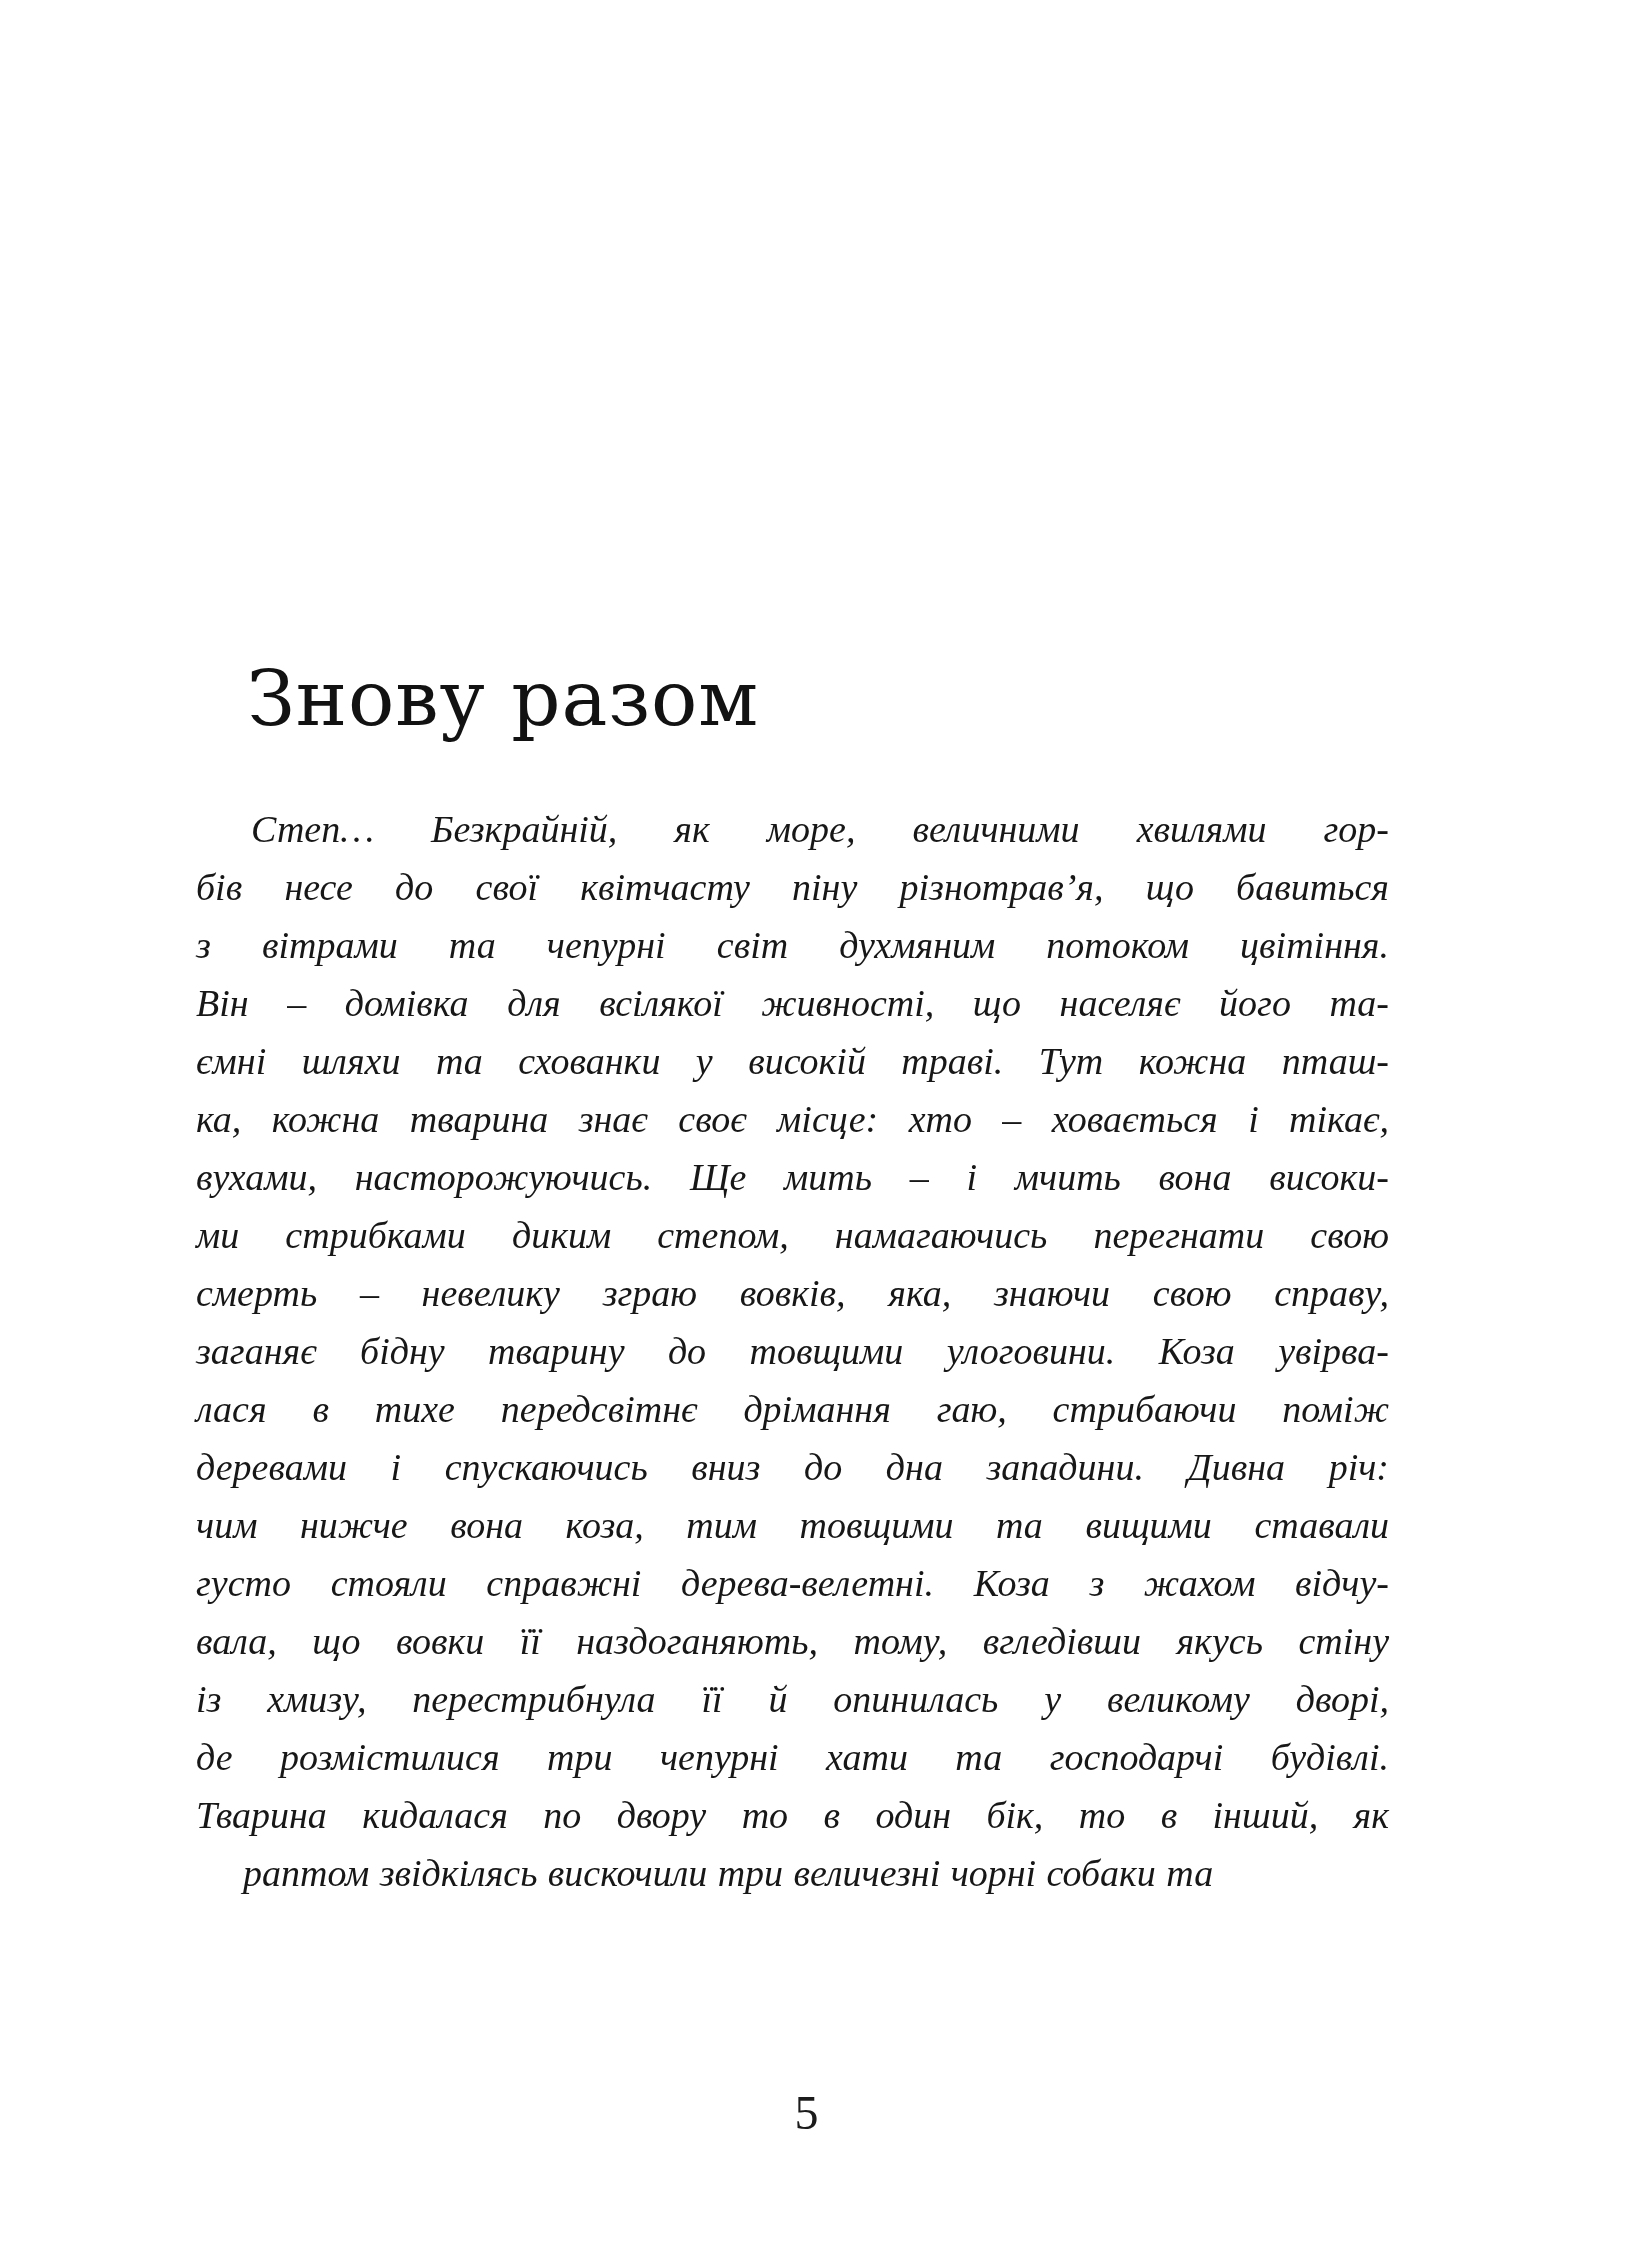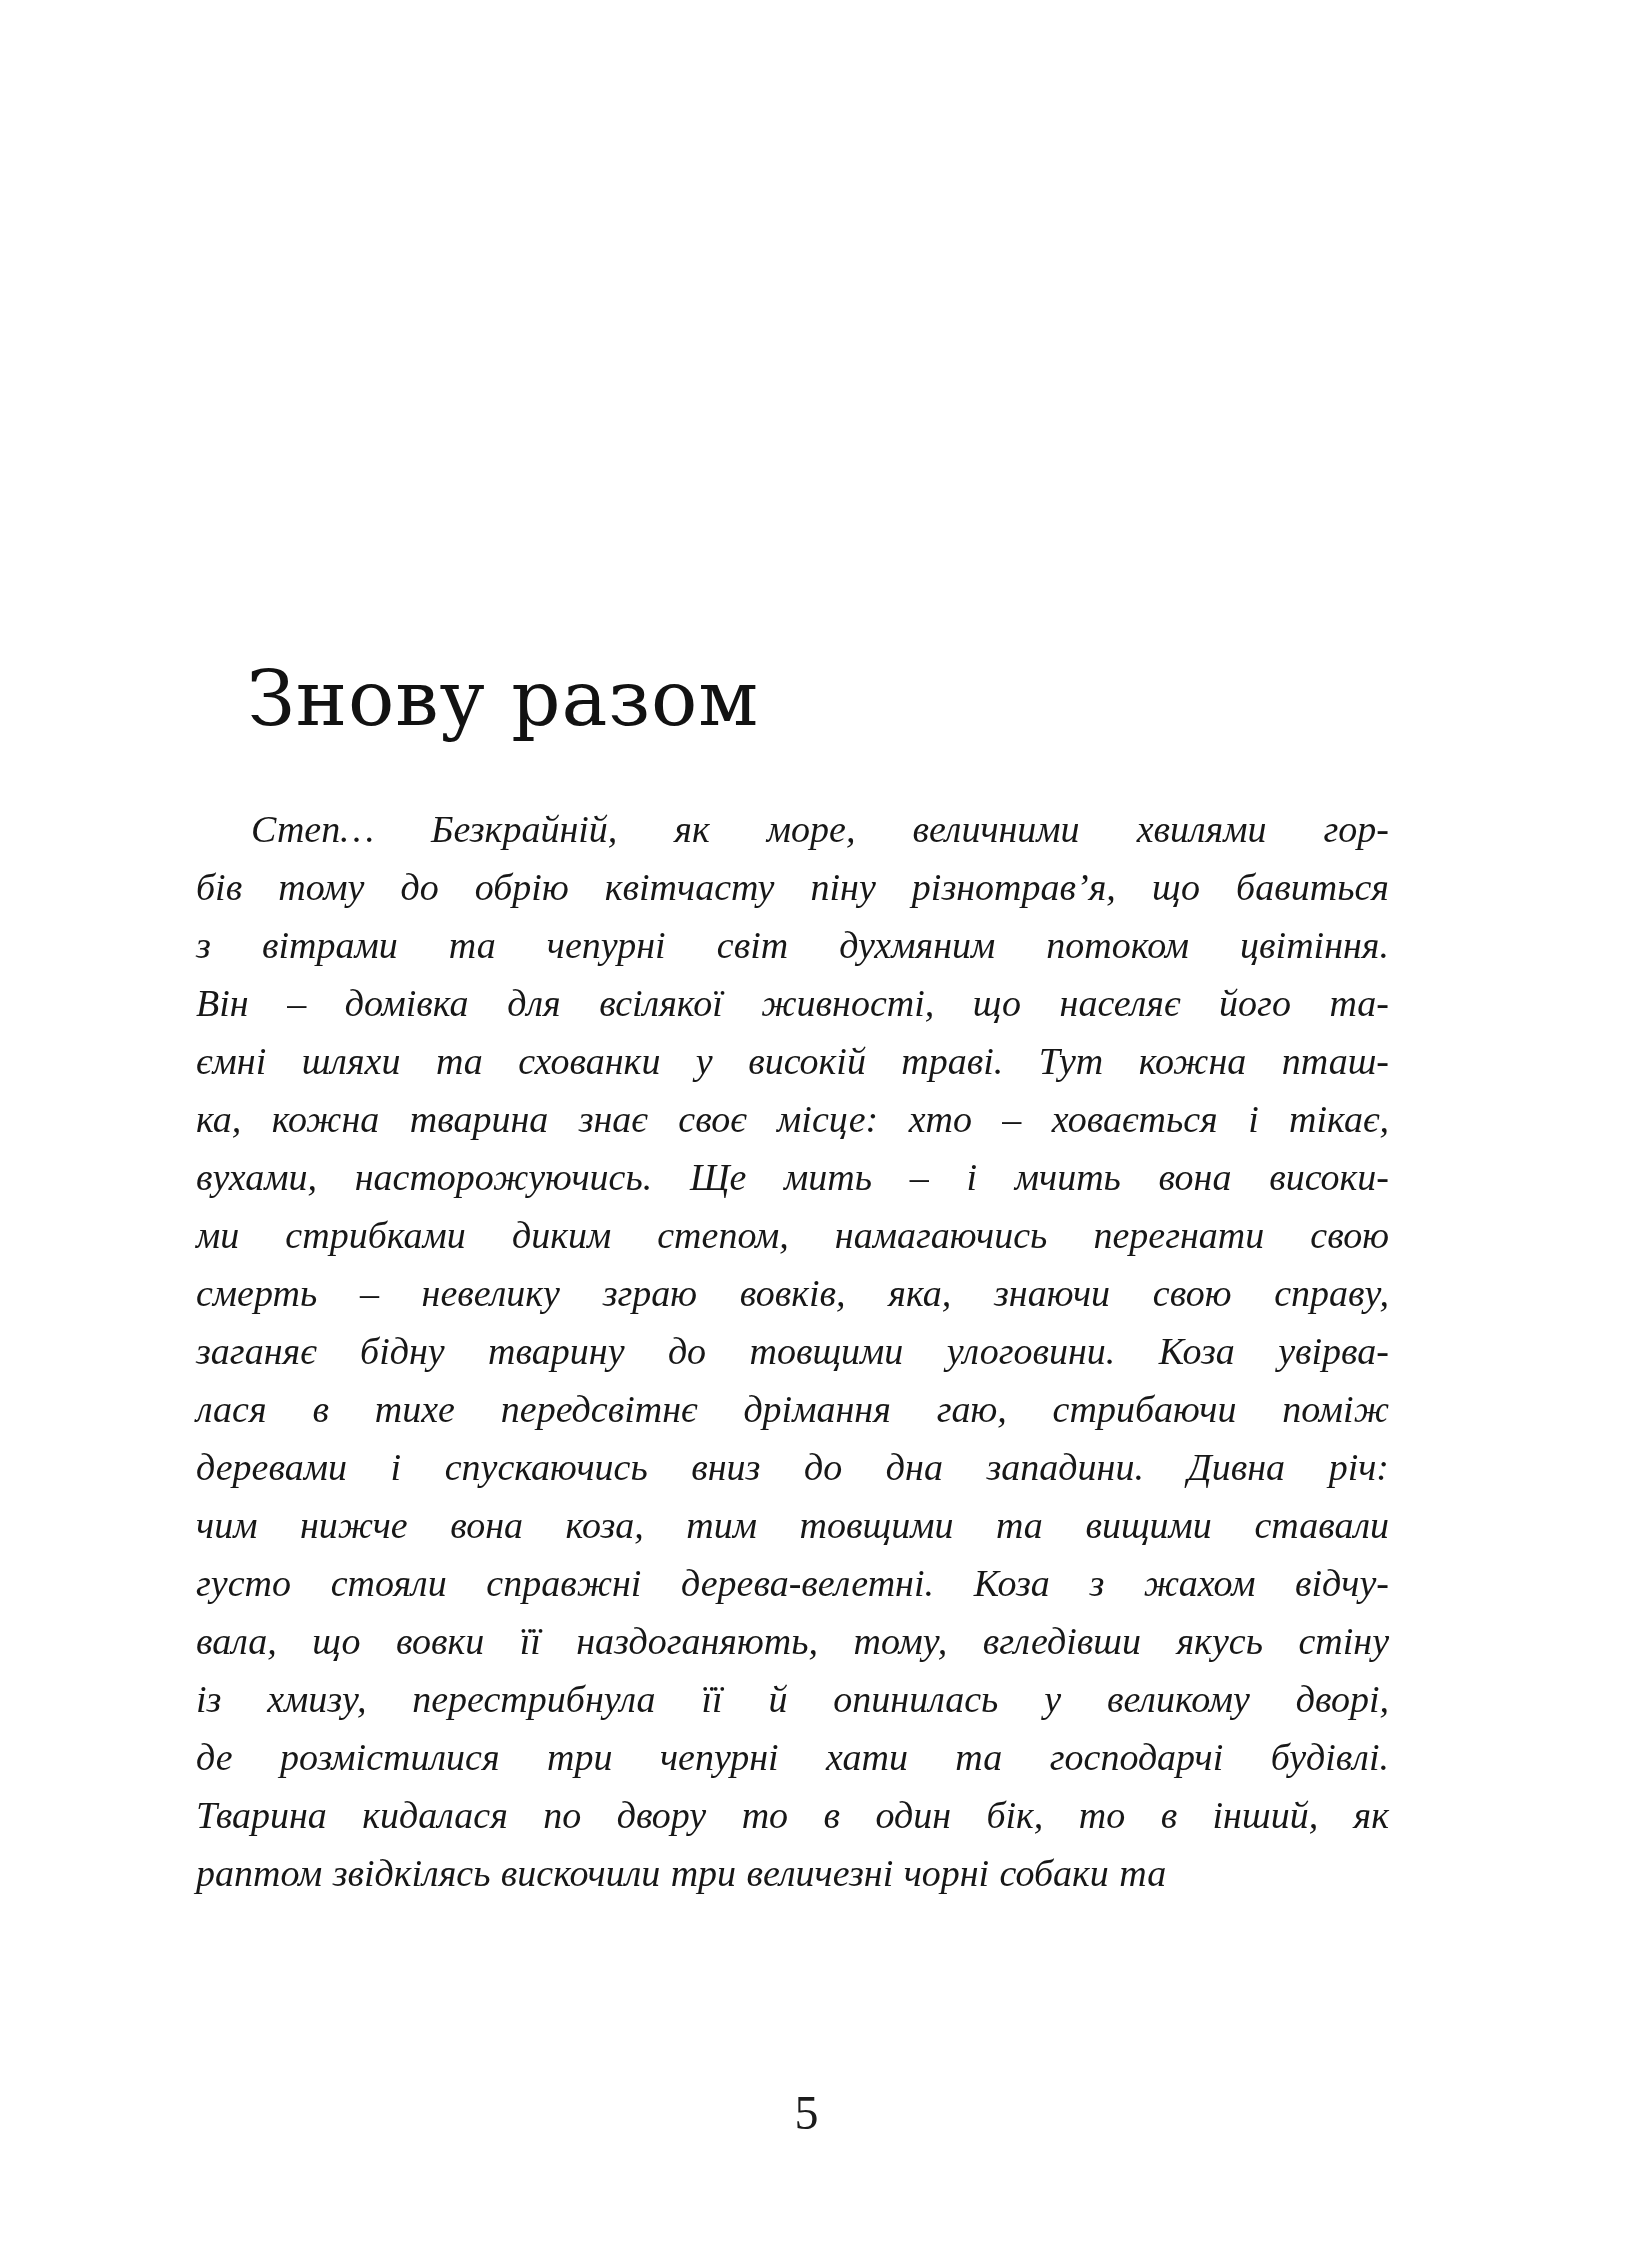--- a/index.html
+++ b/index.html
@@ -44,20 +44,21 @@
     height: 58px;
     overflow: visible;
     word-spacing: 0.9px;
     font-style: italic;
   }
   .line.first {
     text-indent: 55px;
   }
   .line.last {
     text-align-last: left;
+    margin-left: 47px;
   }
   .folio {
     position: absolute;
     left: 0;
     top: 2087px;
     width: 1613px;
     text-align: center;
     font-size: 48px;
     line-height: 1.1;
     color: #1b1b1b;
@@ -65,21 +66,21 @@
 </style>
 </head>
 <body>
 
 <div class="page">
 
   <h1 class="chapter-title">Знову разом</h1>
 
   <div class="body-text">
     <div class="line first">Степ… Безкрайній, як море, величними хвилями гор-</div>
-    <div class="line">бів тому до обрію квітчасту піну різнотрав’я, що бавиться</div>
+    <div class="line">бів несе до свої квітчасту піну різнотрав’я, що бавиться</div>
     <div class="line">з вітрами та чепурні світ духмяним потоком цвітіння.</div>
     <div class="line">Він – домівка для всілякої живності, що населяє його та-</div>
     <div class="line">ємні шляхи та схованки у високій траві. Тут кожна пташ-</div>
     <div class="line">ка, кожна тварина знає своє місце: хто – ховається і тікає,</div>
     <div class="line">вухами, насторожуючись. Ще мить – і мчить вона високи-</div>
     <div class="line">ми стрибками диким степом, намагаючись перегнати свою</div>
     <div class="line">смерть – невелику зграю вовків, яка, знаючи свою справу,</div>
     <div class="line">заганяє бідну тварину до товщими улоговини. Коза увірва-</div>
     <div class="line">лася в тихе передсвітнє дрімання гаю, стрибаючи поміж</div>
     <div class="line">деревами і спускаючись вниз до дна западини. Дивна річ:</div>

